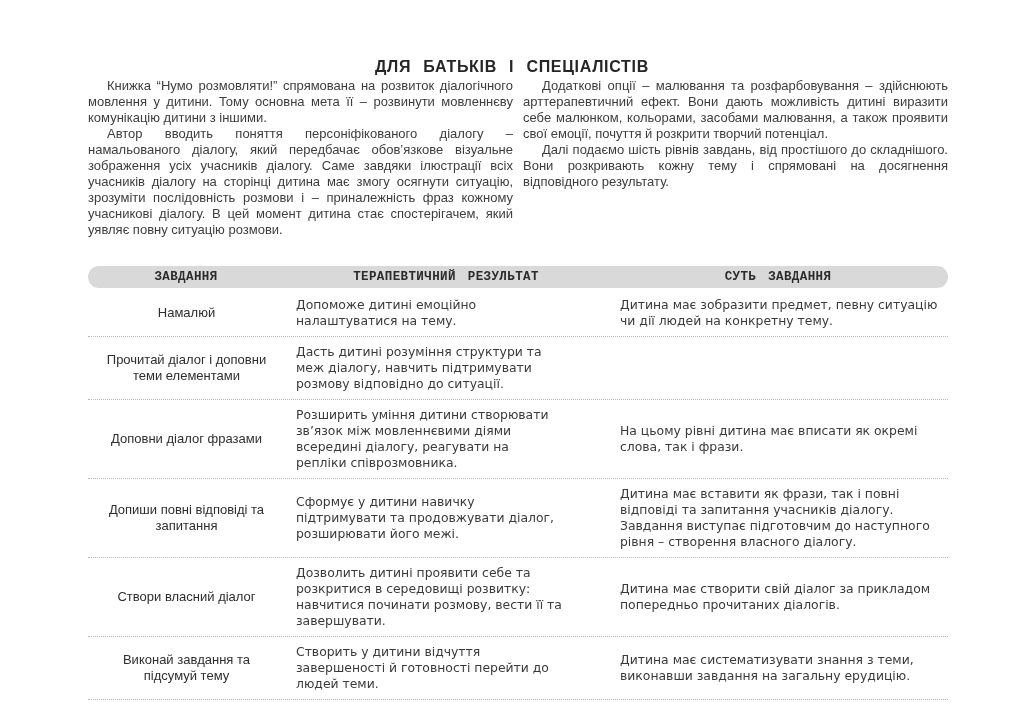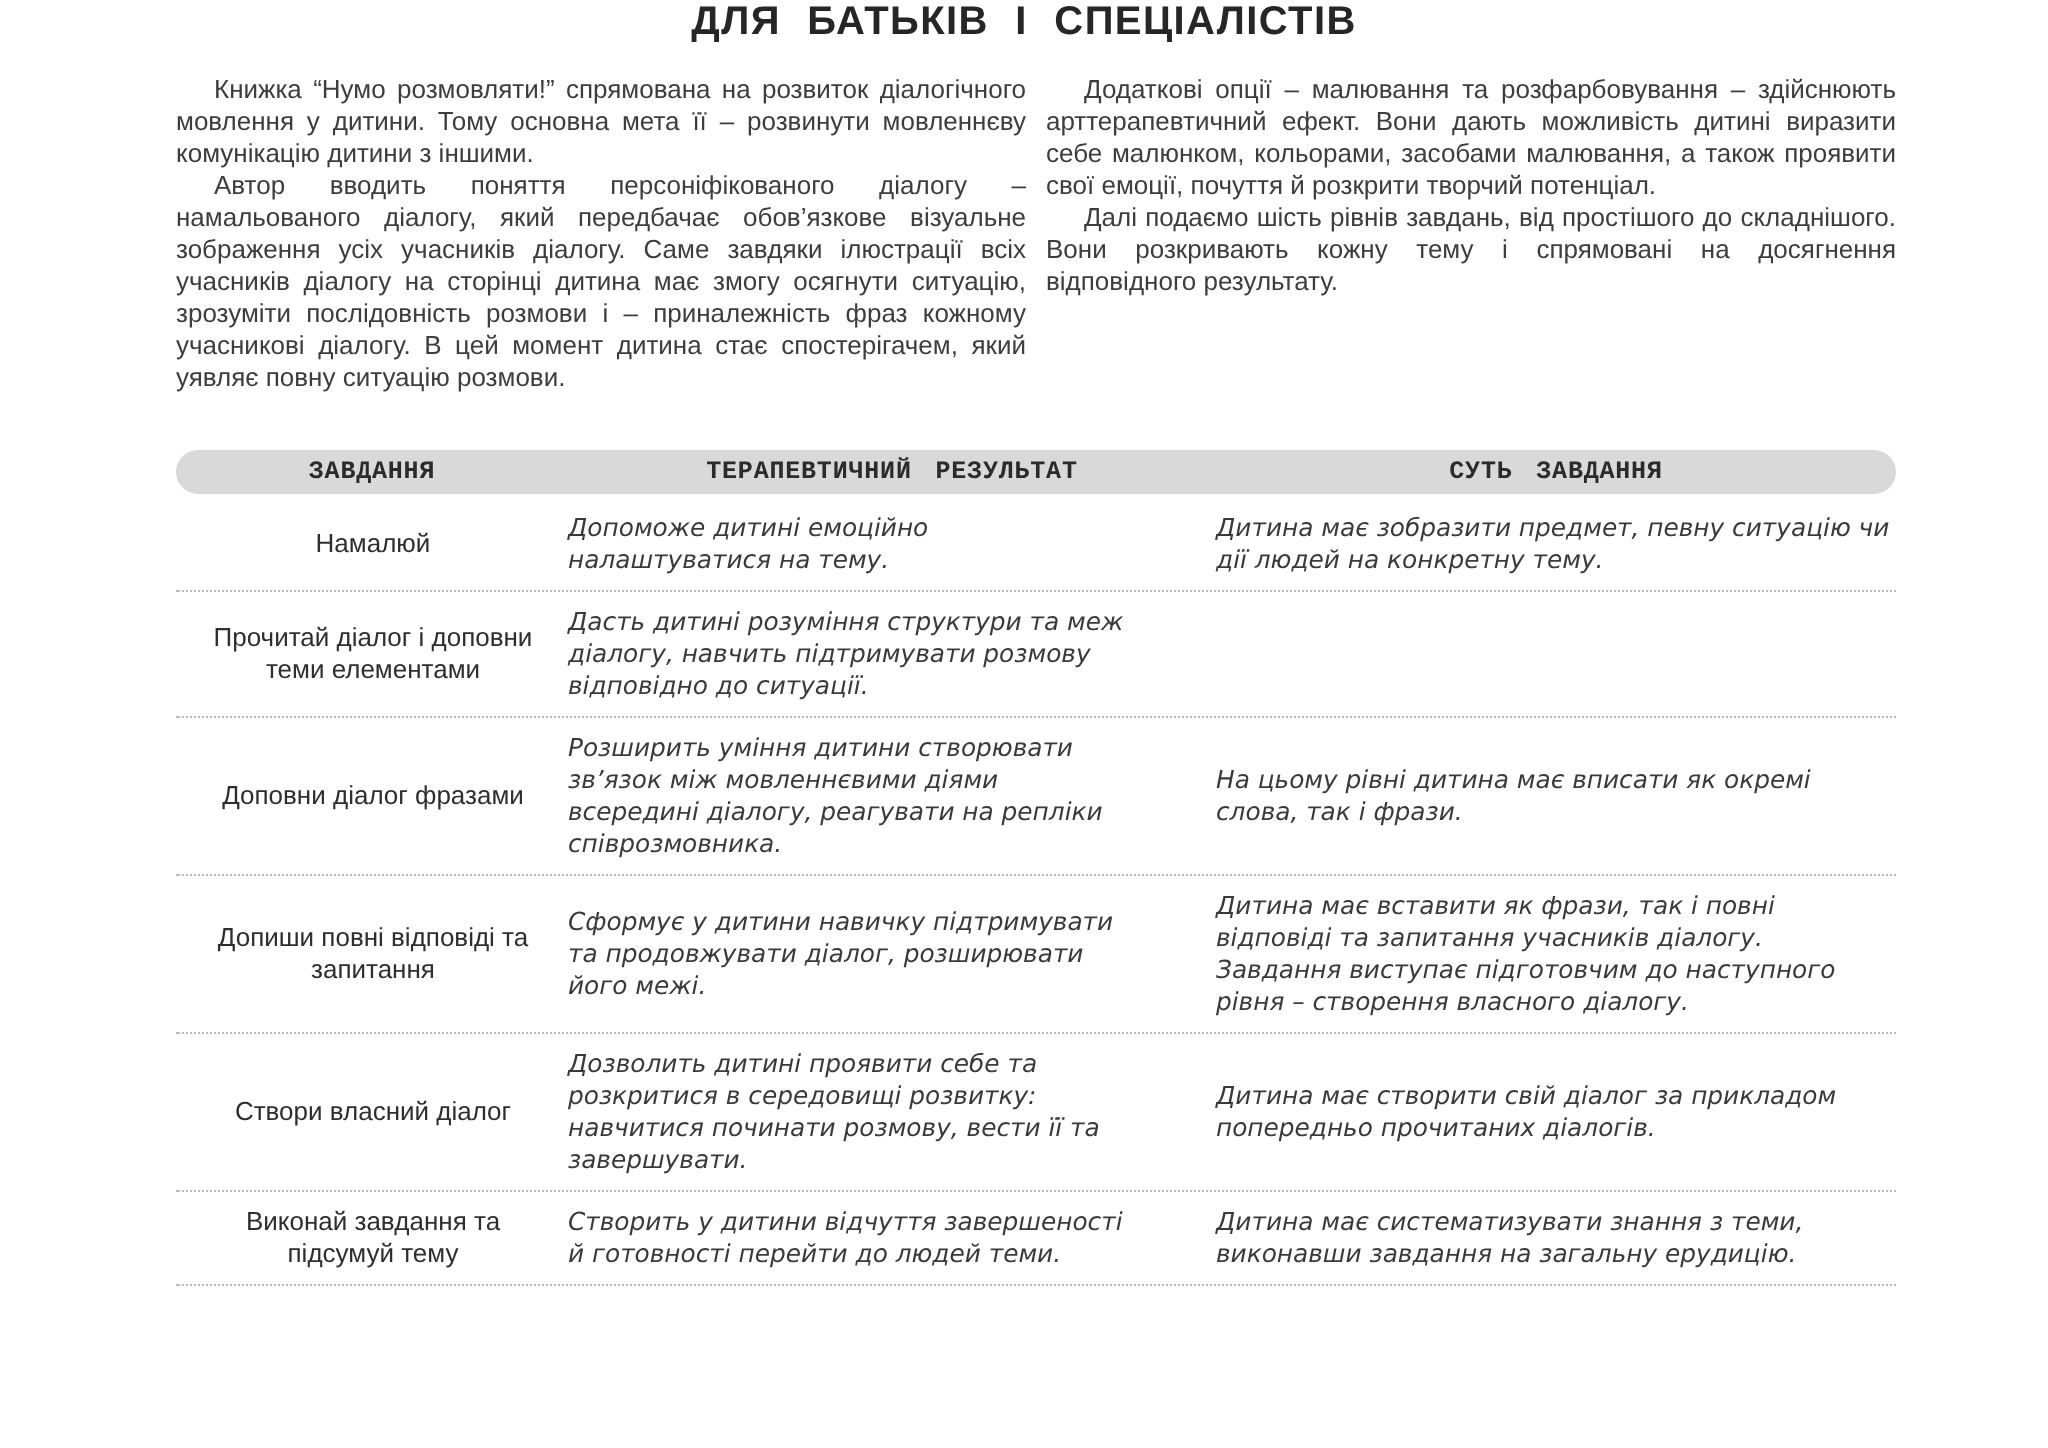--- a/index.html
+++ b/index.html
@@ -6,34 +6,35 @@
   body {
     width: 1024px; height: 724px;
     background: #ffffff;
     font-family: "Liberation Sans", sans-serif;
     color: #3c3c3c;
     overflow: hidden;
   }
   .page { position: relative; width: 1024px; height: 724px; background: #ffffff; }
 
   .title {
+    padding-top: 58px;
     text-align: center;
     font-weight: bold;
-    font-size: 20px;
+    font-size: 16px;
     letter-spacing: 0.7px;
     word-spacing: 7px;
     color: #262626;
   }
 
   .content { width: 860px; margin-left: 88px; }
 
   .intro {
     display: flex;
     gap: 10px;
-    margin-top: 14px;
+    margin-top: 2px;
     font-size: 13px;
     line-height: 16px;
     text-align: justify;
     color: #3d3d3d;
   }
   .intro .col { flex: 1; min-width: 0; }
   .intro p { margin: 0; text-indent: 19px; }
 
   .table-header {
     margin-top: 28px;
@@ -63,24 +64,24 @@
   .cell.task {
     padding-left: 15px;
     padding-right: 14px;
     font-size: 13px;
     line-height: 16px;
     color: #2e2e2e;
     text-align: center;
   }
   .cell.result, .cell.essence {
     font-family: "DejaVu Sans", sans-serif;
-    font-style: italic;
     font-size: 12.4px;
     line-height: 16px;
     color: #3a3a3a;
+    margin-left: 12px;
   }
   .cell.result { padding-right: 46px; }
   .cell.essence { padding-right: 2px; }
 </style>
 </head>
 <body>
 
 <div class="page">
 
   <div class="title">ДЛЯ БАТЬКІВ І СПЕЦІАЛІСТІВ</div>

